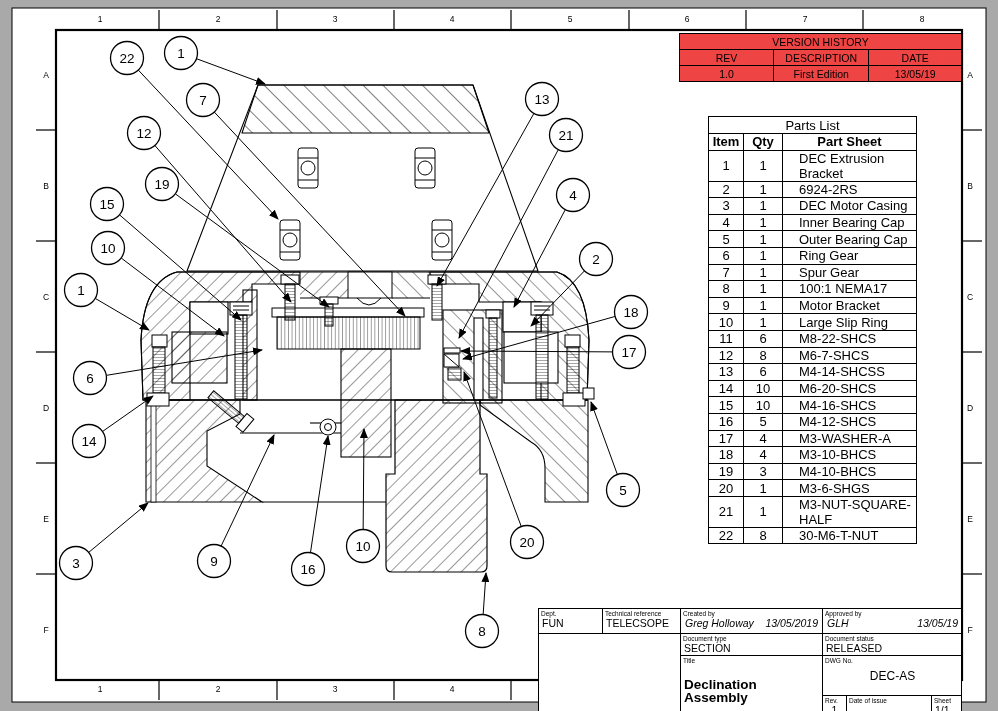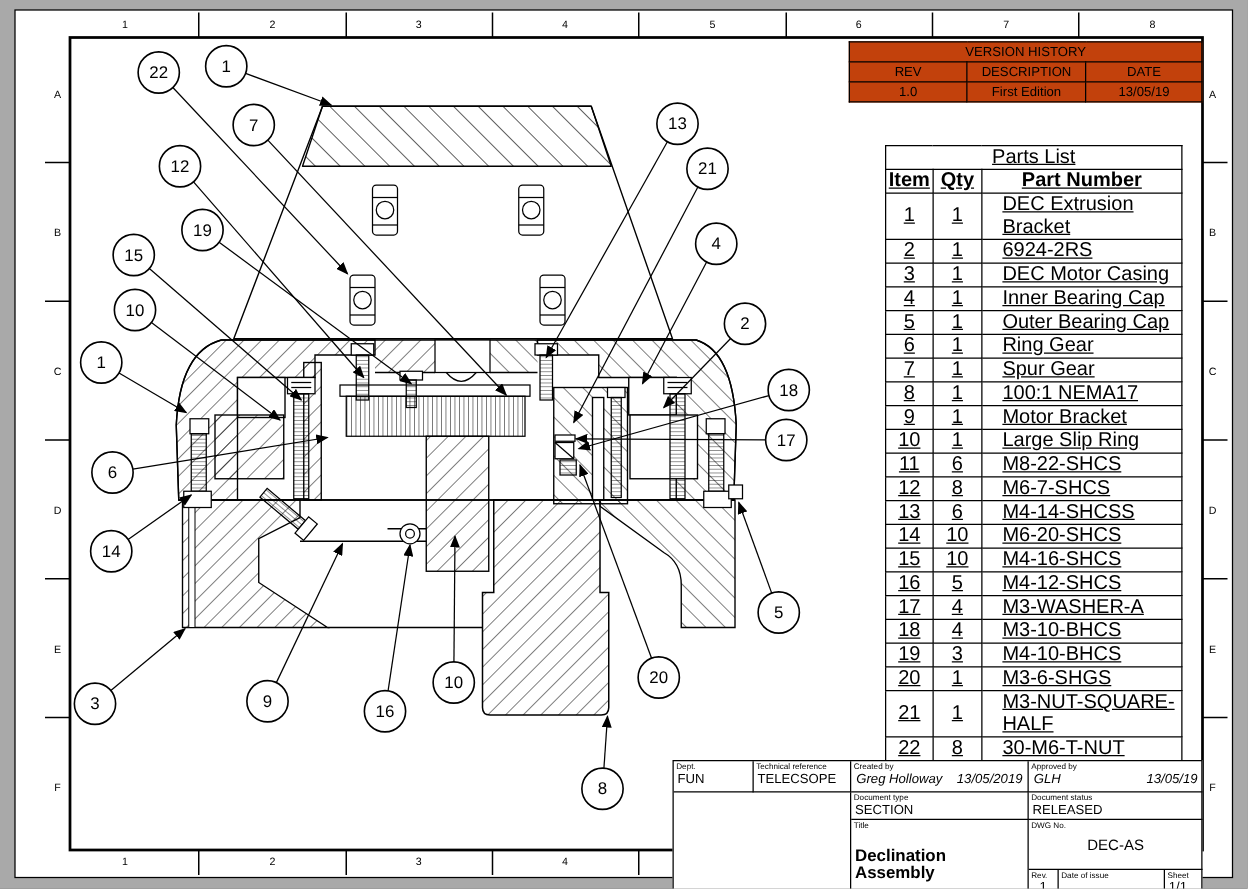--- a/index.html
+++ b/index.html
@@ -1,21 +1,21 @@
 <!DOCTYPE html>
 <html><head>
 <meta charset="utf-8">
 <style>
   html,body{margin:0;padding:0;background:#888;}
   .page{position:relative;width:998px;height:711px;background:#a9a9a9;font-family:"Liberation Sans",sans-serif;overflow:hidden;}
   .page svg{position:absolute;left:0;top:0;}
   
-  .vh-table{position:absolute;left:679px;top:33px;width:283px;border-collapse:collapse;background:#c2410c;font-size:10.5px;color:#000;}
+  .vh-table{position:absolute;left:679px;top:33px;width:283px;border-collapse:collapse;background:#ef4444;font-size:10.5px;color:#000;}
   .vh-table td,.vh-table th{border:1px solid #000;text-align:center;height:15px;padding:0;font-weight:normal;}
-  .pl-table{position:absolute;left:708px;top:116px;width:238px;border-collapse:collapse;background:#fff;font-size:16px;color:#000;text-decoration:underline;}
+  .pl-table{position:absolute;left:708px;top:116px;width:209px;border-collapse:collapse;background:#fff;font-size:13px;color:#000;}
   .pl-table td,.pl-table th{border:1px solid #000;padding:0 2px;height:15.6px;}
   .pl-table .t-title{text-align:center;height:16px;}
   .pl-table th{text-align:center;font-weight:bold;}
   .pl-table td.c{text-align:center;}
   .pl-table td.l{text-align:left;padding-left:16px;}
   
   .tb{position:absolute;left:538px;top:568px;width:424px;height:114px;background:#fff;border:1px solid #000;box-sizing:border-box;font-size:10.5px;color:#000;margin-top:40px;}
   .tb .cell{position:absolute;border-right:1px solid #000;border-bottom:1px solid #000;box-sizing:border-box;overflow:hidden;}
   .tb .lab{font-size:6.5px;color:#000;display:block;padding:1px 2px 0 2px;line-height:7px;}
   .tb .val{display:block;padding:0 3px;line-height:13px;}
@@ -325,21 +325,21 @@
 </table>
 
 <table class="pl-table">
   <tbody>
         <tr>
           <td colspan="3" class="t-title">Parts List</td>
         </tr>
   <tr>
     <th style="width:30px">Item</th>
     <th style="width:34px">Qty</th>
-    <th>Part Number</th>
+    <th>Part Sheet</th>
   </tr>
   </tbody>
       <tbody id="pl-body">
         <tr>
           <td class="c">1</td>
           <td class="c">1</td>
           <td class="l">DEC Extrusion Bracket</td>
         </tr>
         <tr>
           <td class="c">2</td>

